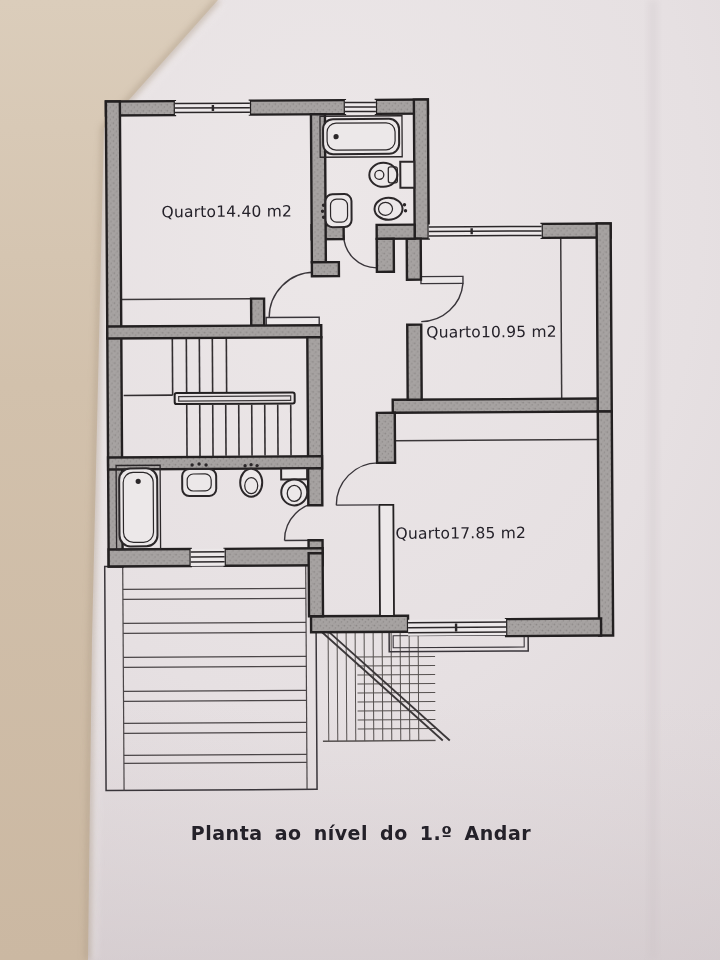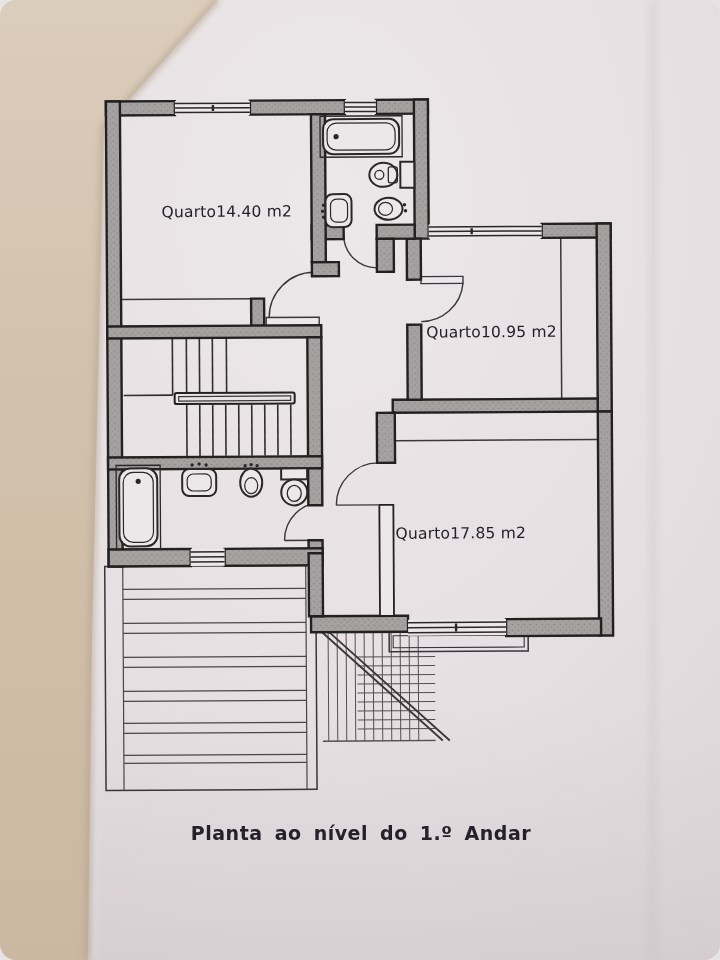--- a/index.html
+++ b/index.html
@@ -1,17 +1,17 @@
 <!DOCTYPE html>
 <html><head>
 <meta charset="utf-8">
 <style>
   html,body{margin:0;padding:0;background:#e8e3e4;}
   .photo{position:relative;width:720px;height:960px;overflow:hidden;
-         font-family:"DejaVu Sans","Liberation Sans",sans-serif;border-radius:16px;}
+         font-family:"DejaVu Sans","Liberation Sans",sans-serif;}
   svg{display:block;}
   text{font-family:"DejaVu Sans","Liberation Sans",sans-serif;}
   .room-label{font-size:15.5px;fill:#242129;letter-spacing:.2px;}
   .title-label{font-size:19px;font-weight:bold;fill:#242129;letter-spacing:.5px;}
 </style>
 </head>
 <body>
 
 <div class="photo">
 <svg width="720" height="960" viewBox="0 0 720 960">

